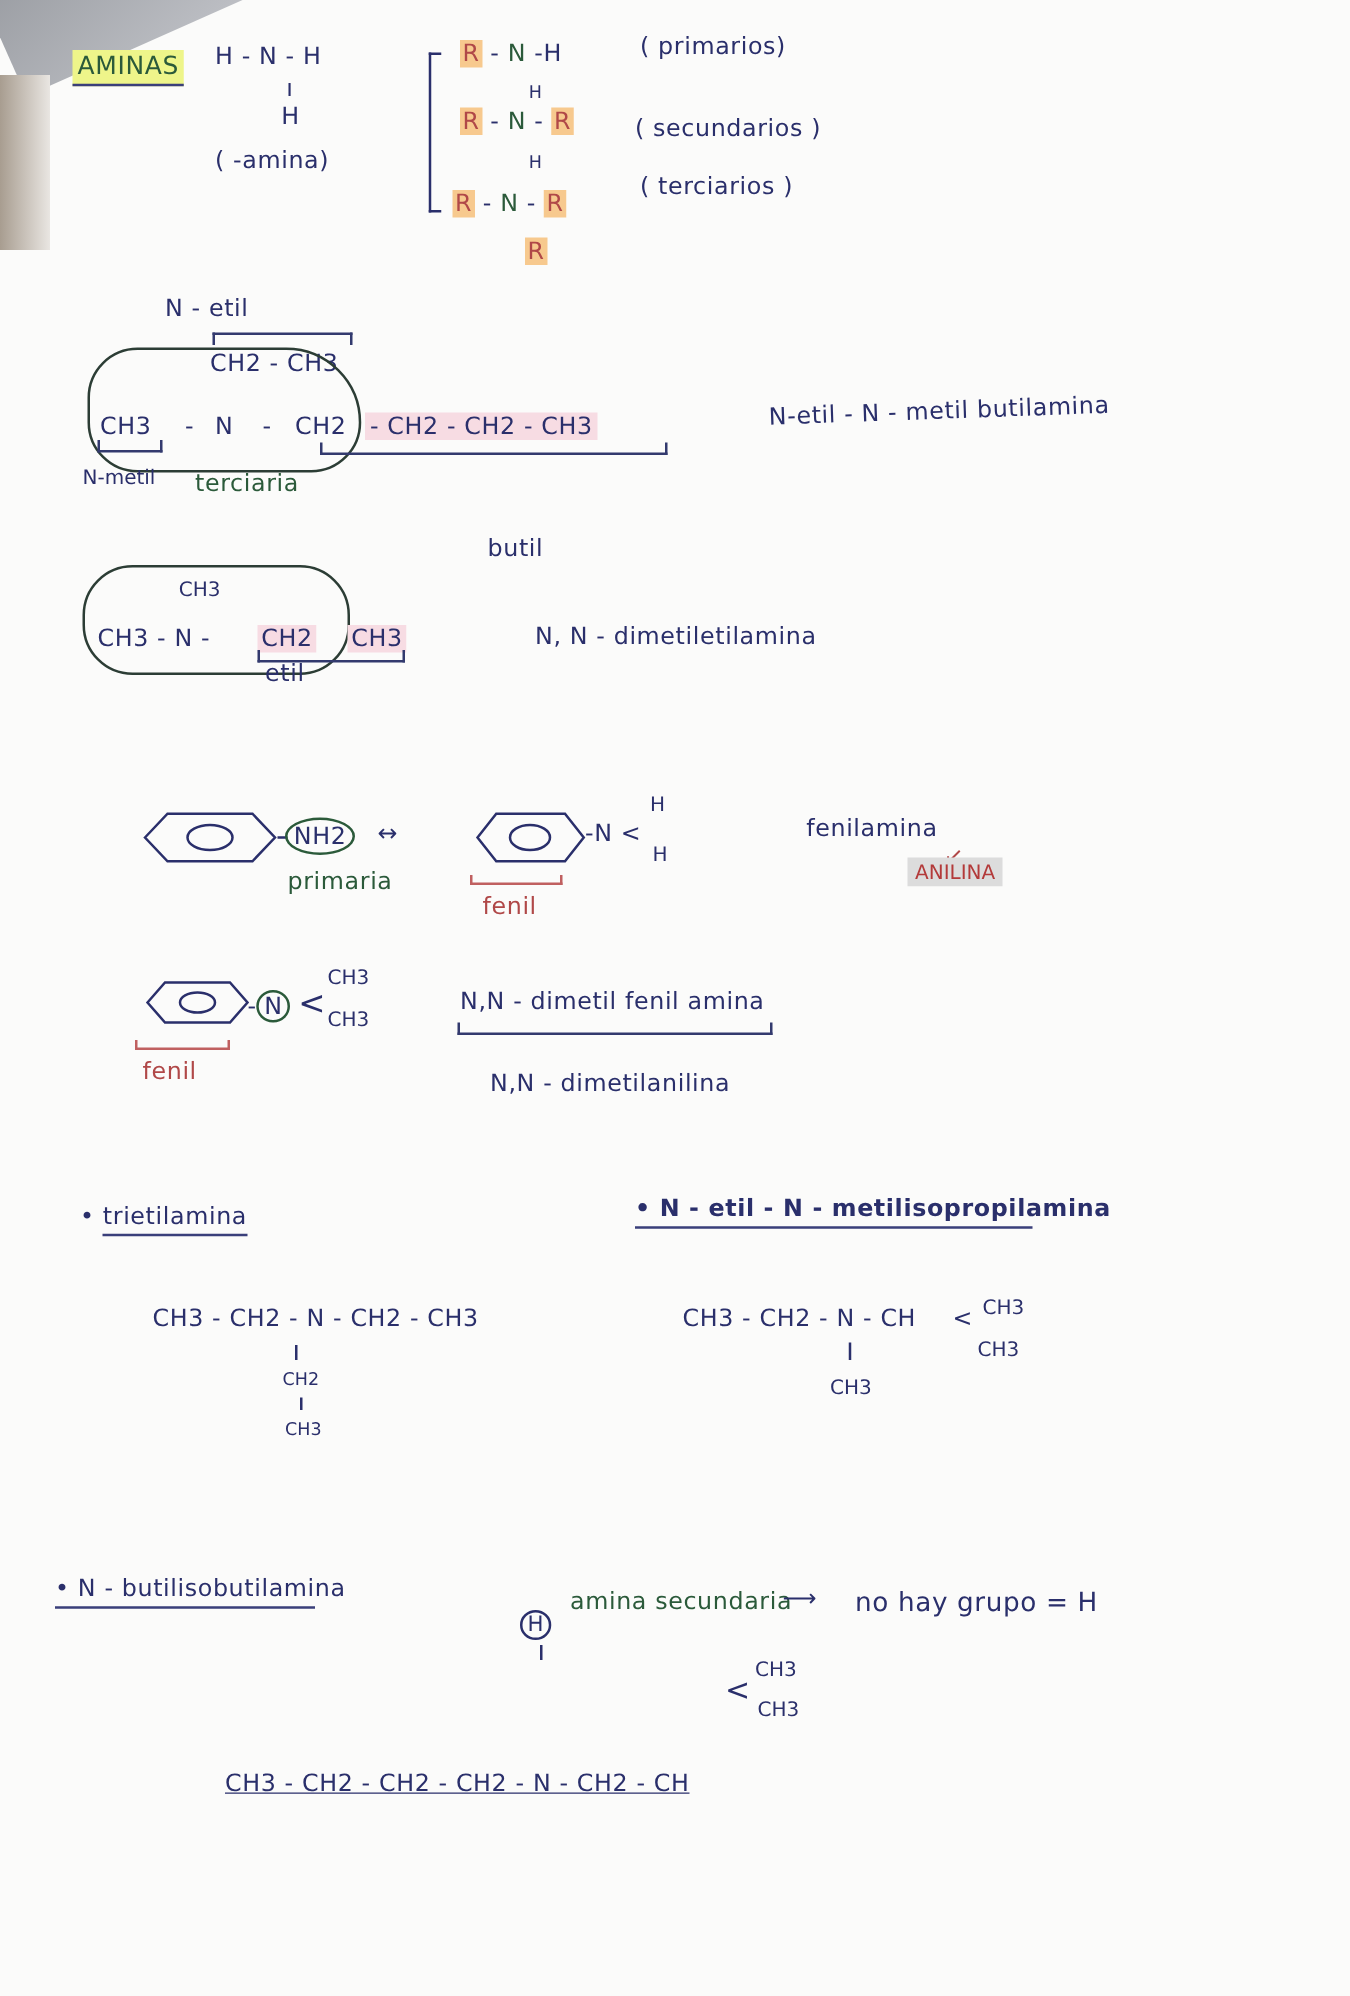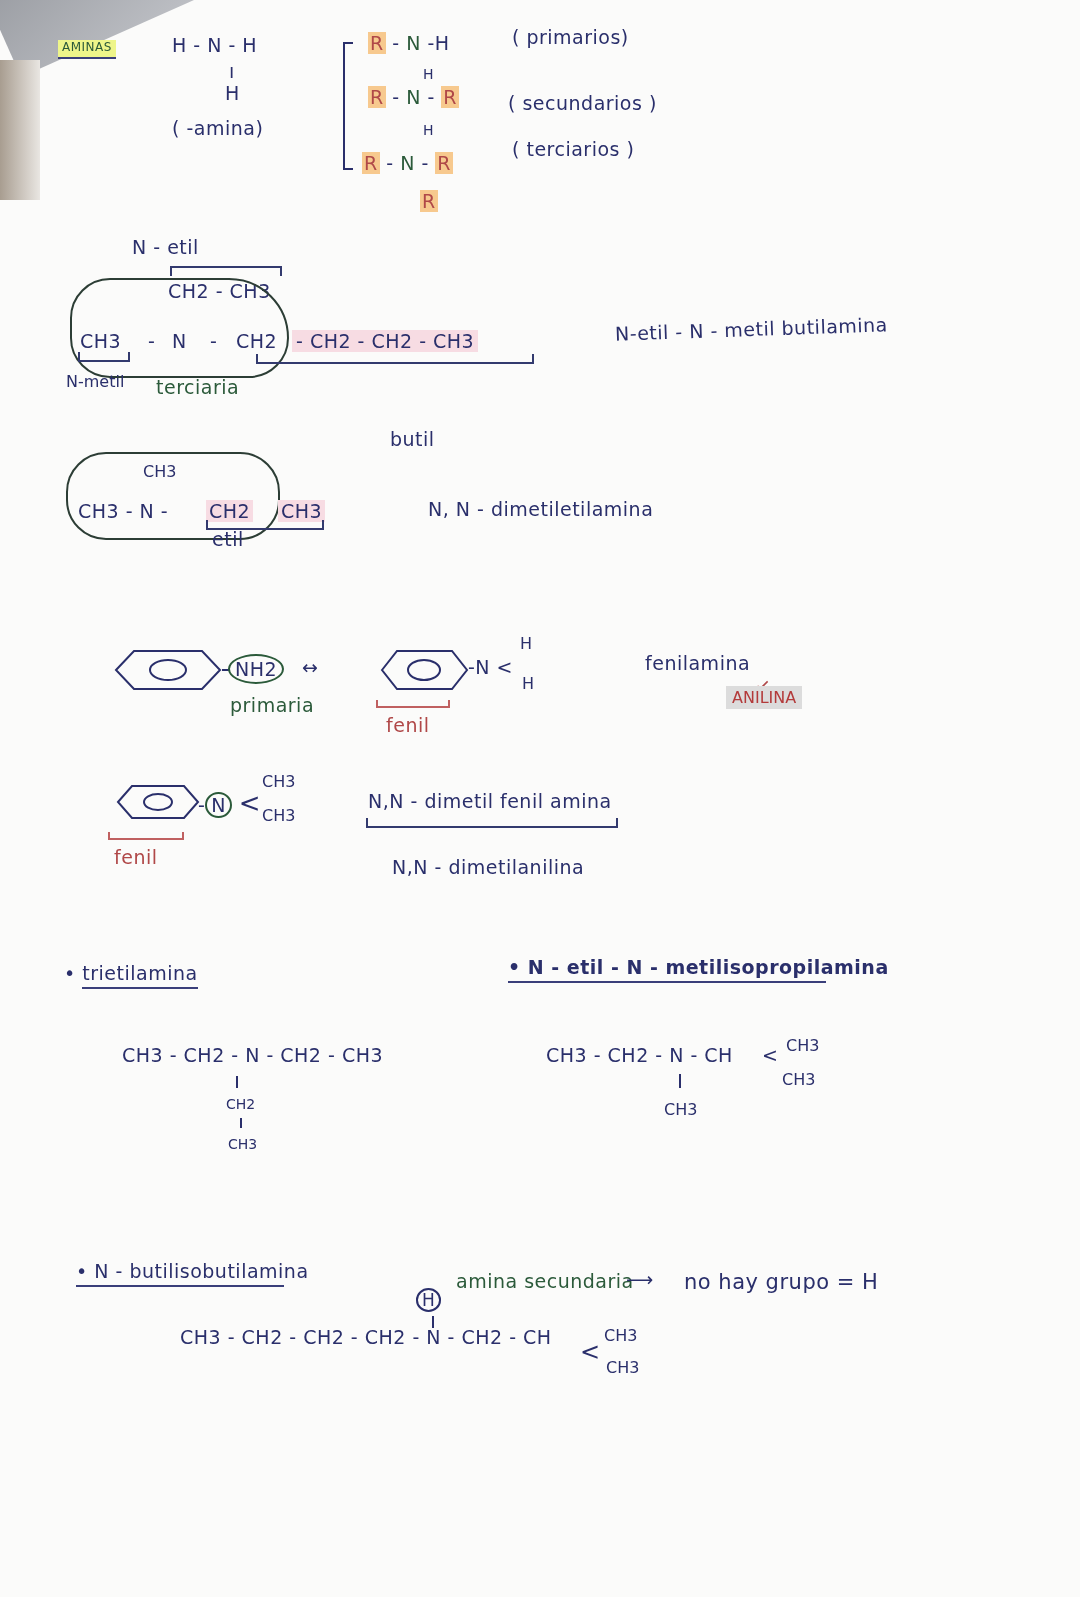--- a/index.html
+++ b/index.html
@@ -25,21 +25,21 @@
   .bond-v { position:absolute; width:2px; background:#2a2f6b; }
   .bracket-big { position:absolute; left:343px; top:42px; width:8px; height:124px; border:2px solid #2a2f6b; border-right:none; }
   .benzene { position:absolute; }
 </style>
 </head>
 <body>
 
 <div class="corner"></div>
 <div class="corner2"></div>
 
-<div class="abs hw green" style="left:58px;top:40px;font-size:12px;">
+<div class="abs hw green" style="left:58px;top:40px;font-size:20px;">
   <span class="hl-yellow uline">AMINAS</span>
 </div>
 
 <div class="abs hw" style="left:172px;top:34px;">H - N - H</div>
 <div class="abs hw" style="left:229px;top:60px;">ı</div>
 <div class="abs hw" style="left:225px;top:82px;">H</div>
 <div class="abs hw" style="left:172px;top:117px;">( -amina)</div>
 
 <div class="bracket-big"></div>
 <div class="abs hw" style="left:368px;top:32px;">
@@ -139,25 +139,25 @@
   <span class="uline" style="display:inline-block;width:318px;font-weight:bold;">• <span>N - etil - N - metilisopropilamina</span></span>
 </div>
 <div class="abs hw" style="left:546px;top:1044px;">CH3 - CH2 - N - CH</div>
 <div class="abs hw" style="left:762px;top:1044px;">&lt;</div>
 <div class="abs sm" style="left:786px;top:1036px;">CH3</div>
 <div class="abs sm" style="left:782px;top:1070px;">CH3</div>
 <div class="bond-v" style="left:679px;top:1074px;height:14px;"></div>
 <div class="abs sm" style="left:664px;top:1100px;">CH3</div>
 
 <div class="abs hw" style="left:44px;top:1260px;">
-  <span class="uline" style="display:inline-block;width:208px;margin-left:32px;">• <span>N - butilisobutilamina</span></span>
+  <span class="uline" style="display:inline-block;width:208px;">• <span>N - butilisobutilamina</span></span>
 </div>
 <div class="abs hw" style="left:416px;top:1288px;">
   <span class="circle" style="color:#2a2f6b;border-color:#2a2f6b;padding:0 4px;font-size:17px;">H</span>
 </div>
 <div class="bond-v" style="left:432px;top:1316px;height:12px;"></div>
-<div class="abs hw" style="left:180px;top:1326px;">CH3 - CH2 - CH2 - CH2 - N - CH2 - CH</div>
+<div class="abs hw" style="left:180px;top:1416px;text-decoration:underline;">CH3 - CH2 - CH2 - CH2 - N - CH2 - CH</div>
 <div class="abs hw" style="left:580px;top:1338px;font-size:24px;">&lt;</div>
 <div class="abs sm" style="left:604px;top:1326px;">CH3</div>
 <div class="abs sm" style="left:606px;top:1358px;">CH3</div>
 <div class="abs hw green" style="left:456px;top:1270px;">amina secundaria</div>
 <div class="abs hw" style="left:626px;top:1268px;">⟶</div>
 <div class="abs hw" style="left:684px;top:1270px;font-size:21px;">no hay grupo = H</div>
 
 </body></html>

